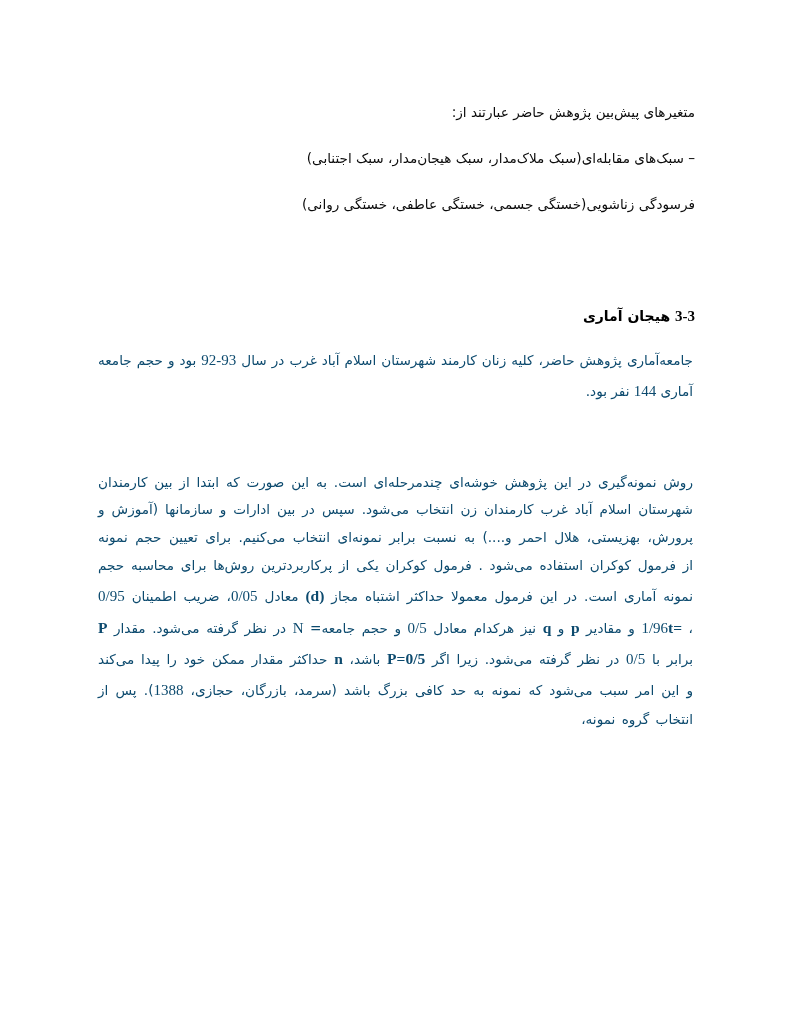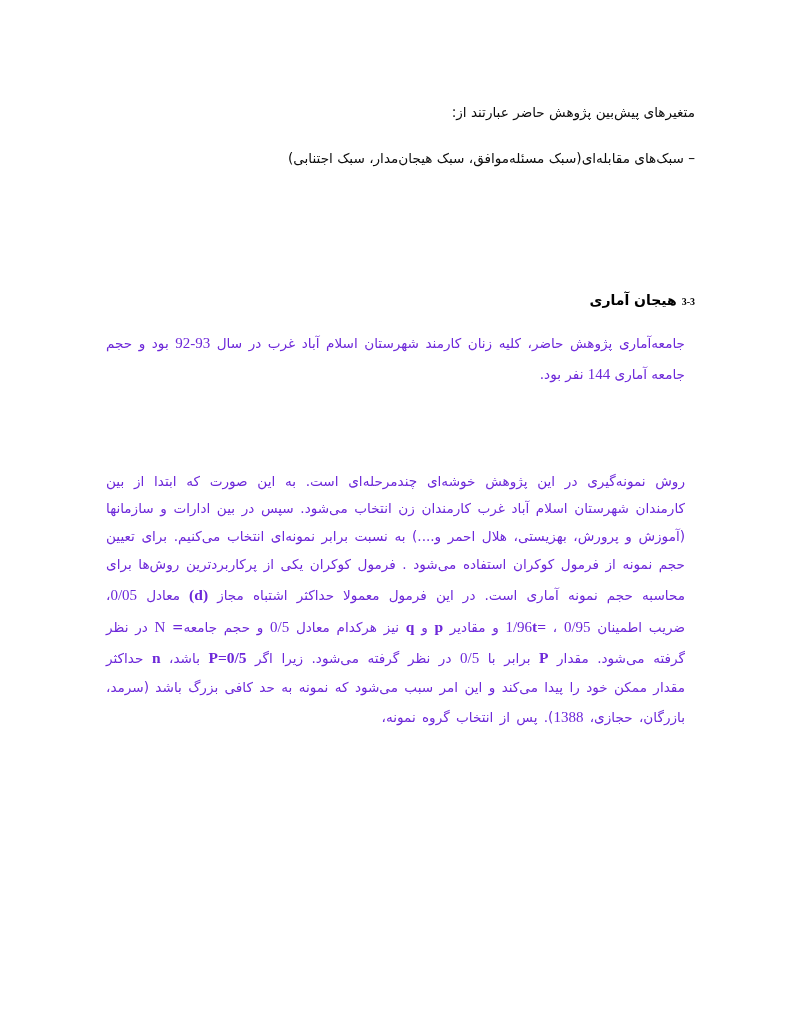--- a/index.html
+++ b/index.html
@@ -47,25 +47,25 @@
     margin: 0 0 20px 0;
     text-align: right;
     direction: rtl;
     color: #000;
     font-family: "DejaVu Sans", "Liberation Sans", sans-serif;
   }
 
   p.para {
     font-size: 13.6px;
     line-height: 2.05;
-    margin: 10px;
+    margin: 2px;
     text-align: justify;
     text-align-last: right;
     direction: rtl;
-    color: #6d28d9;
+    color: #0c4a6e;
   }
   p.para.justified-block {
     text-align: justify;
   }
   .para .num, .para .lat {
     font-family: "Liberation Serif", "DejaVu Serif", serif;
     font-size: 15px;
     direction: ltr;
     unicode-bidi: embed;
     display: inline-block;
@@ -74,41 +74,44 @@
     font-family: "Liberation Serif", "DejaVu Serif", serif;
     font-weight: bold;
     font-size: 15.5px;
     direction: ltr;
     unicode-bidi: embed;
     display: inline-block;
   }
   .heading .num {
     font-family: "Liberation Serif", "DejaVu Serif", serif;
     font-weight: bold;
-    font-size: 10px;
+    font-size: 15px;
     direction: ltr;
     unicode-bidi: embed;
     display: inline-block;
   }
   .loose {
     word-spacing: 2px;
   }
 </style>
 </head>
 <body>
 
 <div class="page">
   <div class="content">
 
     <div class="decl-block">
       <div class="decl" style="margin-bottom:30px;">
         <span>متغیرهای پیش‌بین پژوهش حاضر عبارتند از:</span>
       </div>
       <div class="decl" style="margin-bottom:30px;">
-        <span>– سبک‌های مقابله‌ای(سبک مسئله‌موافق، سبک هیجان‌مدار، سبک اجتنابی)</span>
+        <span>– سبک‌های مقابله‌ای(سبک ملاک‌مدار، سبک هیجان‌مدار، سبک اجتنابی)</span>
+      </div>
+      <div class="decl" style="margin-bottom:0;">
+        <span>فرسودگی زناشویی(خستگی جسمی، خستگی عاطفی، خستگی روانی)</span>
       </div>
     </div>
 
     <div class="spacer-lg"></div>
 
     <h2 class="heading"><span class="num">3-3</span> <span>هیجان آماری</span></h2>
 
     <p class="para justified-block"><span>جامعه‌آماری پژوهش حاضر، کلیه زنان کارمند شهرستان اسلام آباد غرب  در سال </span><span class="num">92-93</span><span> بود و حجم جامعه آماری </span><span class="num">144</span><span> نفر بود.</span></p>
 
     <div class="spacer-md"></div>

